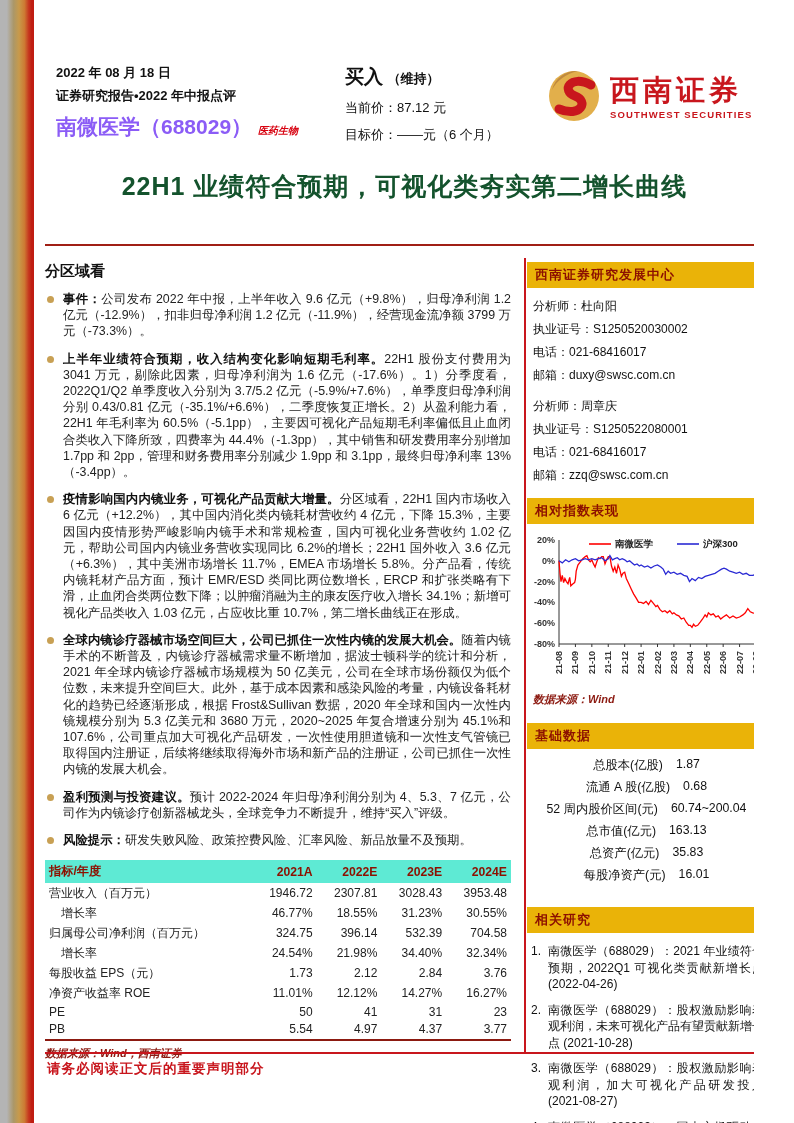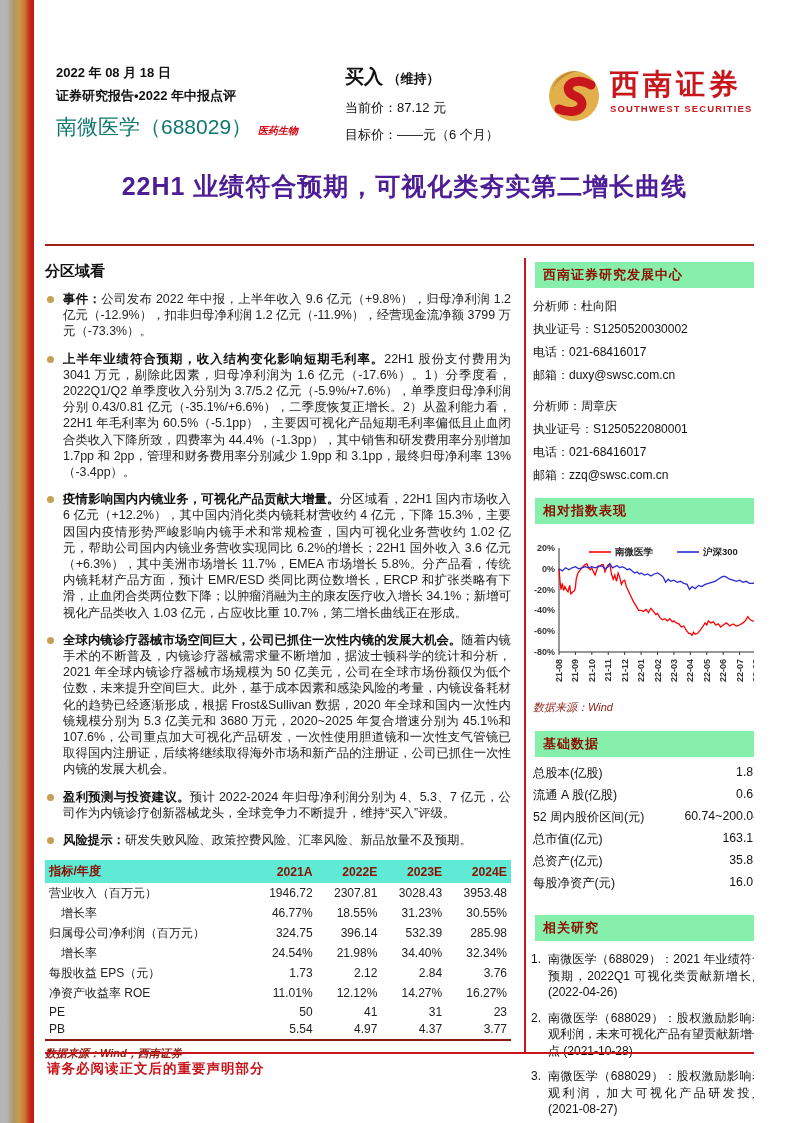--- a/index.html
+++ b/index.html
@@ -5,62 +5,62 @@
   html,body{margin:0;padding:0;background:#ffffff;}
   .page{position:relative;width:754px;height:1123px;background:#fff;overflow:hidden;
         font-family:"Liberation Sans","DejaVu Sans",sans-serif;color:#222;}
   .edge-bar{position:absolute;left:0;top:0;width:34px;height:1123px;
       background:linear-gradient(90deg,#b4b4b4 0%,#b4b4b4 20%,#ab9768 40%,#c89a4a 56%,#cd7a33 72%,#c63a20 84%,#bf1d12 93%,#bf1d12 100%);}
   
   .hdr-left{position:absolute;left:56px;top:64px;}
   .hdr-date{font-size:13px;font-weight:bold;color:#111;}
   .hdr-type{font-size:13px;font-weight:bold;color:#111;margin-top:5px;}
   .hdr-stock{margin-top:8px;}
-  .stock-name{font-size:21px;font-weight:normal;color:#0f766e;}
+  .stock-name{font-size:21px;font-weight:bold;color:#8b5cf6;}
   .industry{font-size:10px;font-weight:bold;font-style:italic;color:#d7000f;margin-left:6px;}
   .rating{position:absolute;left:345px;top:64px;width:200px;}
   .rating-top{font-weight:bold;color:#111;}
   .rating-main{font-size:19px;}
   .rating-keep{font-size:13px;}
   .price-row{font-size:13px;color:#111;margin-top:9px;}
-  .logo{position:absolute;left:548px;top:70px;display:flex;align-items:flex-start;gap:10px;}
+  .logo{position:absolute;left:548px;top:70px;display:flex;align-items:center;gap:10px;}
   .logo-txt .cn{font-family:"Liberation Serif","DejaVu Serif",serif;font-size:29px;font-weight:bold;
       color:#c8161d;letter-spacing:4px;line-height:1;}
   .logo-txt .en{font-size:9.5px;font-weight:bold;color:#c8161d;letter-spacing:1.1px;margin-top:4px;}
   
   .main-title{position:absolute;left:45px;top:170px;width:719px;text-align:center;
-      font-size:25px;font-weight:bold;color:#4c1d95;letter-spacing:1px;}
+      font-size:25px;font-weight:bold;color:#14532d;letter-spacing:1px;}
   .title-rule{position:absolute;left:45px;top:244px;width:719px;height:2px;background:#a01f15;}
   
   .left-col{position:absolute;left:45px;top:258px;width:466px;}
   .col-divider{position:absolute;left:524px;top:258px;width:2px;height:794px;background:#c8161d;}
   .sec-title{font-size:15px;font-weight:bold;color:#111;margin:4px 0 10px 0;}
   .bullet{position:relative;padding-left:18px;margin-bottom:11px;font-size:12.4px;
       line-height:16.2px;text-align:justify;color:#222;}
   .bullet .dot{position:absolute;left:2px;top:5px;width:7px;height:7px;border-radius:50%;background:#c8a054;}
   .bullet .lead{font-weight:bold;color:#111;}
   
   table.fcast{width:100%;border-collapse:collapse;margin-top:12px;font-size:12px;}
   table.fcast th{background:#5eead4;color:#8c1000;font-weight:bold;padding:3px 4px;text-align:right;font-size:12.2px;}
   table.fcast th:first-child{text-align:left;}
   table.fcast td{padding:1.5px 4px;text-align:right;color:#222;}
   table.fcast td:first-child{text-align:left;}
   table.fcast td.ind{padding-left:16px;}
   table.fcast tr:last-child td{border-bottom:2px solid #8c1a11;padding-bottom:3px;}
   .src{font-size:11px;font-style:italic;color:#8c1a11;margin-top:5px;font-weight:bold;}
   
   .sidebar{position:absolute;left:527px;top:262px;width:237px;}
-  .sec-hdr{background:#86efac;color:#8c1000;font-weight:bold;font-size:13px;padding:4px 8px;letter-spacing:1px;margin-left:8px;}
+  .sec-hdr{background:#eab308;color:#8c1000;font-weight:bold;font-size:13px;padding:4px 8px;letter-spacing:1px;}
   .analysts{padding:10px 0 0 6px;font-size:12px;color:#111;}
   .an-line{margin-bottom:6px;}
   .an-gap{height:8px;}
-  .chart-wrap{margin-top:16px;}
-  .chart-src{font-size:11px;font-style:italic;color:#8c1a11;font-weight:normal;margin:4px 0 0 6px;}
+  .chart-wrap{margin-top:8px;}
+  .chart-src{font-size:11px;font-style:italic;color:#8c1a11;font-weight:bold;margin:4px 0 0 6px;}
   .bd-rows{padding:8px 4px 2px 6px;font-size:12.3px;color:#111;}
-  .bd-row{display:flex;justify-content:space-between;margin-bottom:5px;gap:13px;}
+  .bd-row{display:flex;justify-content:center;margin-bottom:5px;gap:13px;}
   .rel-items{padding:10px 0 0 4px;font-size:12px;color:#111;}
   .rel-item{display:flex;margin-bottom:9px;line-height:16.5px;}
   .rel-item .num{width:17px;flex:none;}
   .rel-item .txt{text-align:justify;}
   .mt14{margin-top:14px;}.mt16{margin-top:16px;}
   
   .footer-rule{position:absolute;left:45px;top:1052px;width:719px;height:2px;background:#c8161d;}
   .footer-txt{position:absolute;left:47px;top:1060px;font-size:13.5px;font-weight:bold;color:#c8161d;letter-spacing:1px;}
   .page-badge{position:absolute;left:766px;top:1056px;width:26px;height:26px;background:#c8161d;
       color:#fff;font-size:13px;display:flex;align-items:center;justify-content:center;}
@@ -139,21 +139,21 @@
             <td>46.77%</td>
             <td>18.55%</td>
             <td>31.23%</td>
             <td>30.55%</td>
           </tr>
         <tr>
             <td>归属母公司净利润（百万元）</td>
             <td>324.75</td>
             <td>396.14</td>
             <td>532.39</td>
-            <td>285.98</td>
+            <td>704.58</td>
           </tr>
         <tr>
             <td class="ind">增长率</td>
             <td>24.54%</td>
             <td>21.98%</td>
             <td>34.40%</td>
             <td>32.34%</td>
           </tr>
         <tr>
             <td>每股收益 EPS（元）</td>

